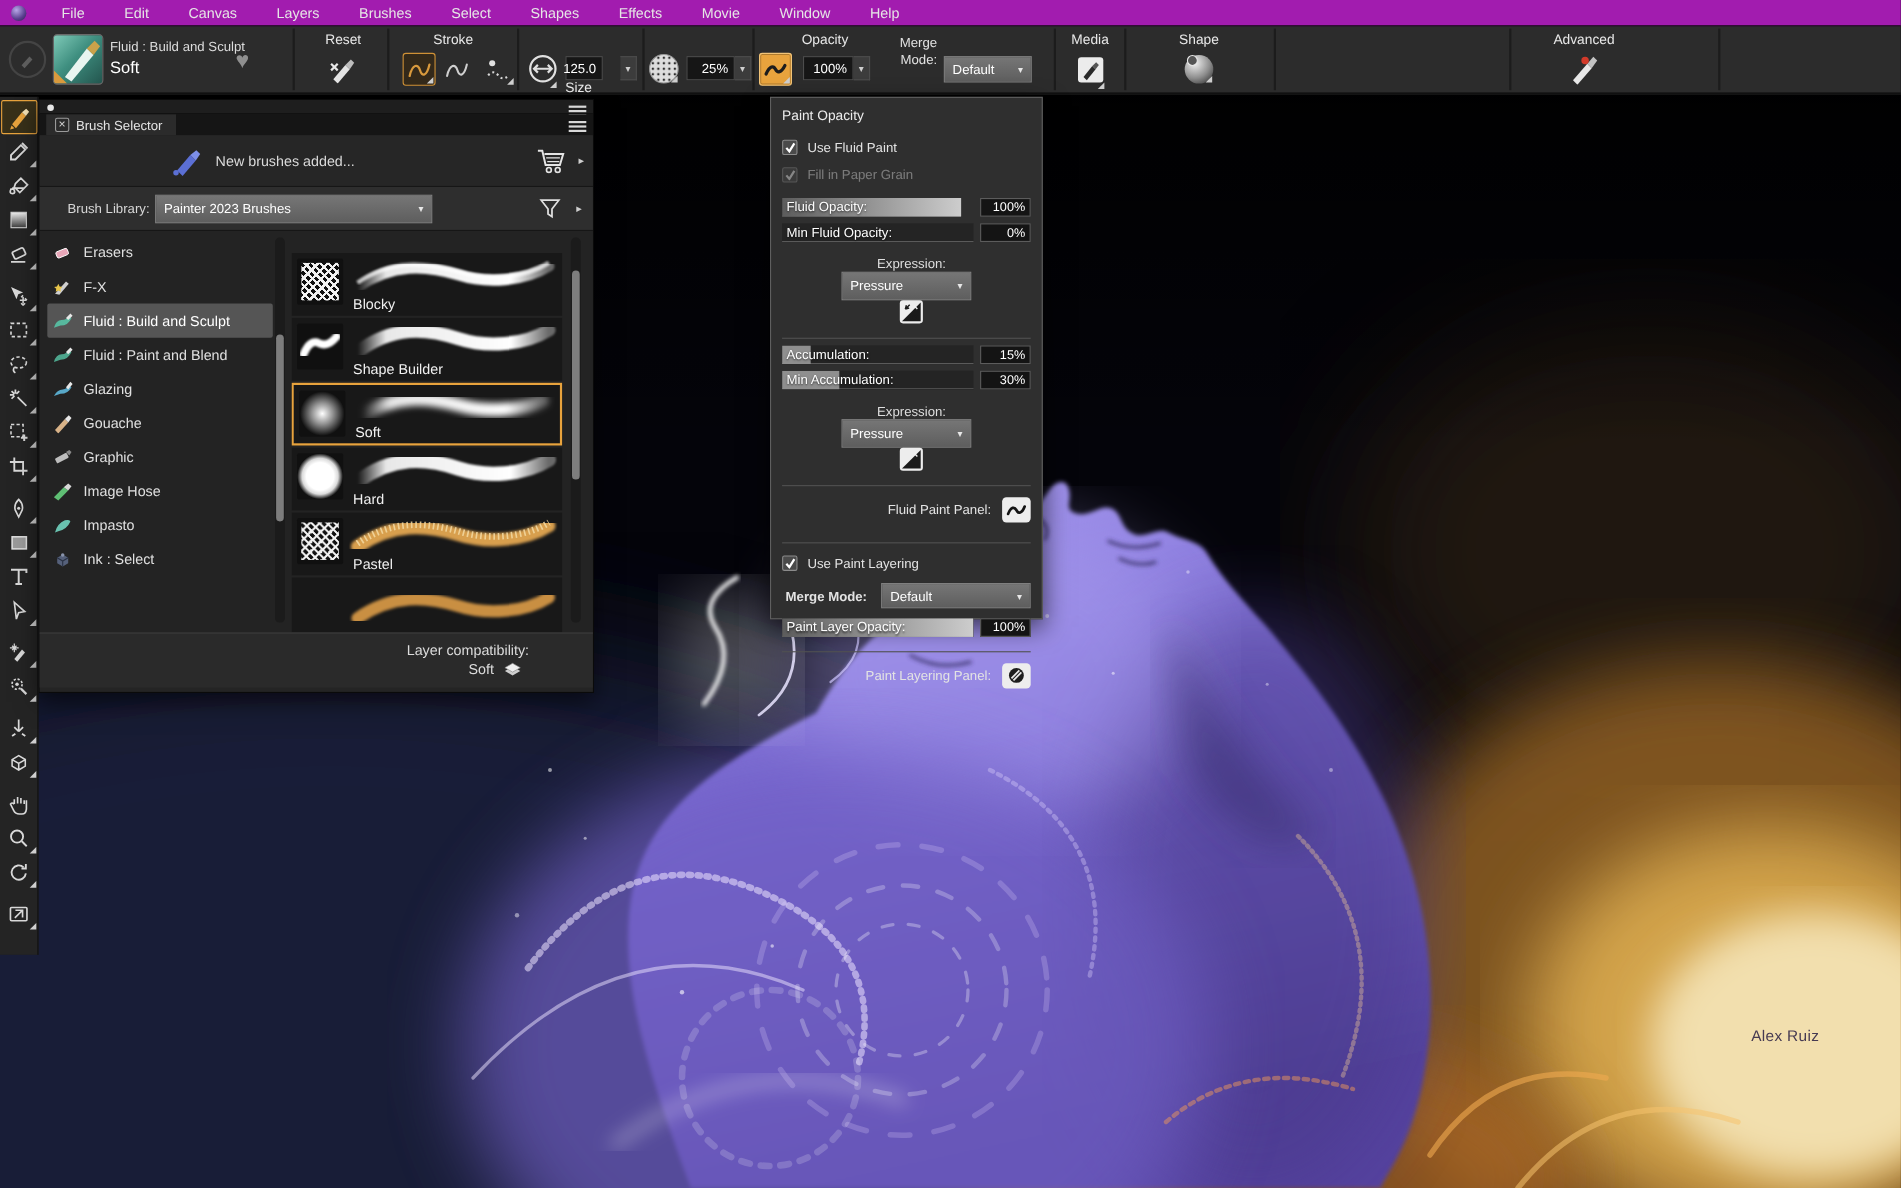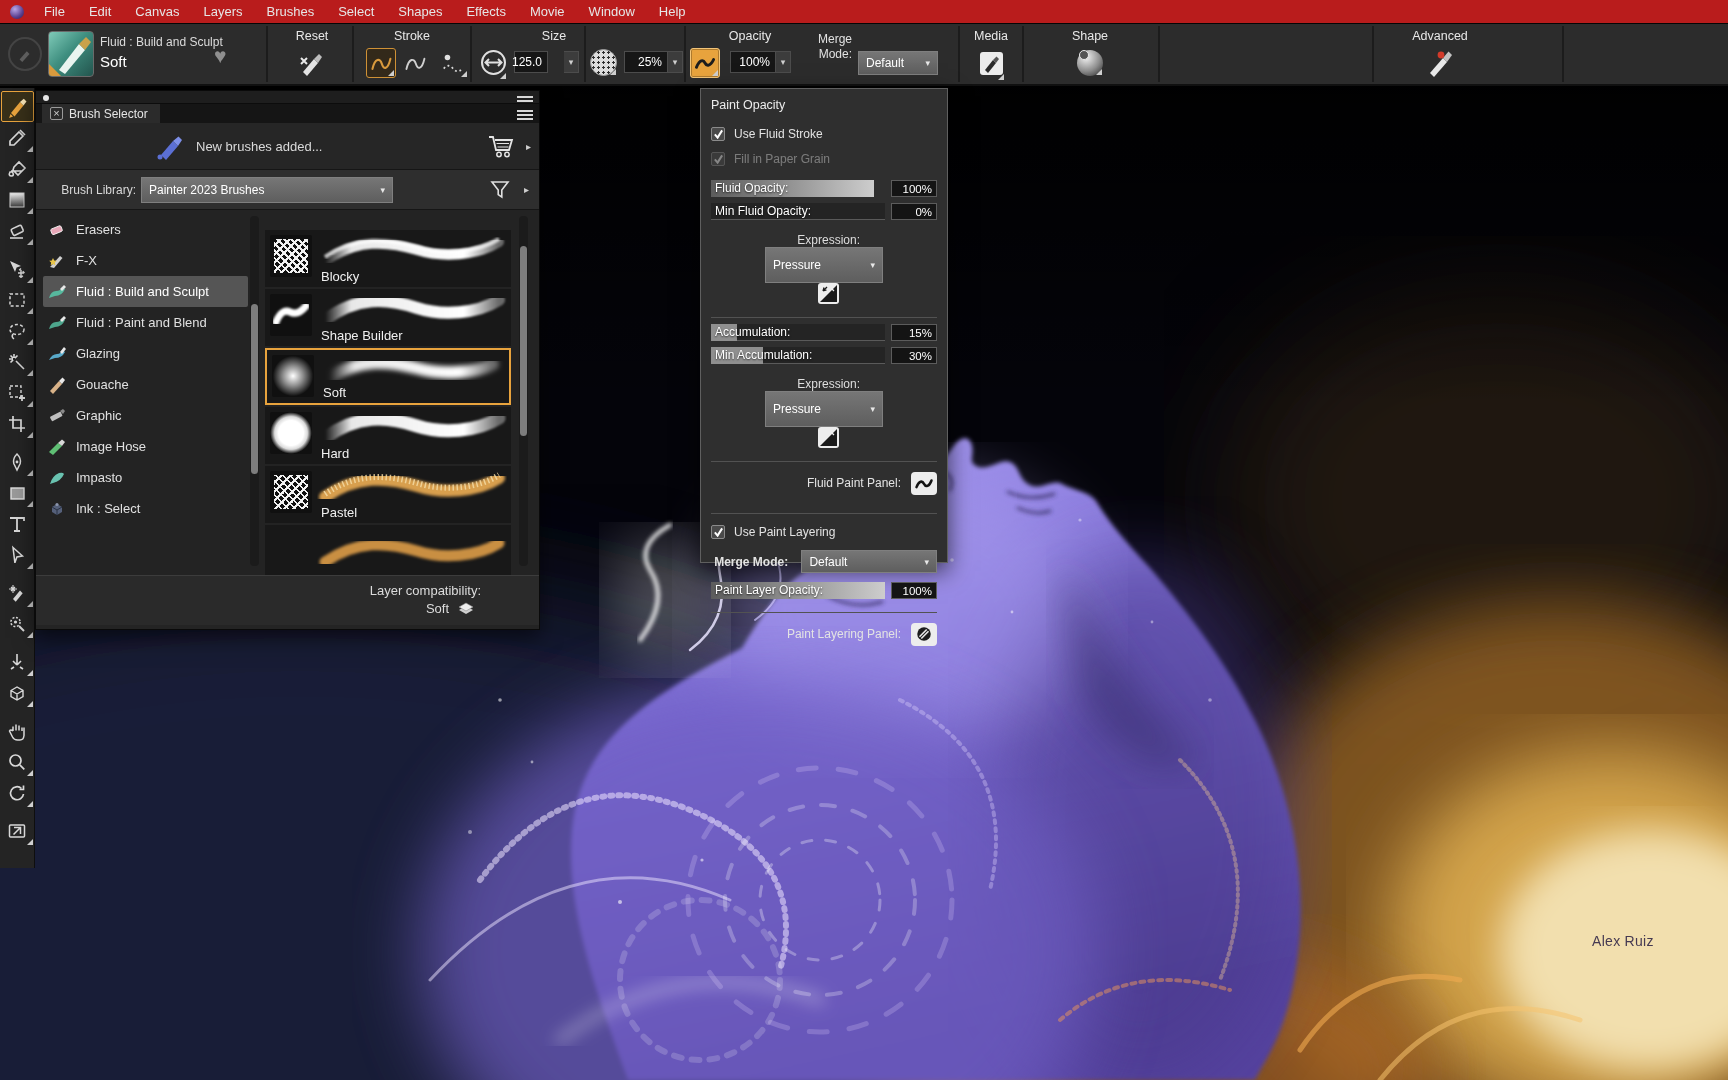--- a/index.html
+++ b/index.html
@@ -5,22 +5,22 @@
   * { margin:0; padding:0; box-sizing:border-box; }
   html,body { width:1728px; height:1080px; overflow:hidden; background:#000;
     font-family:"Liberation Sans", sans-serif; -webkit-font-smoothing:antialiased; }
 
   
   #artwork { position:absolute; left:0; top:0; width:1728px; height:1080px; z-index:0; }
   #signature { position:absolute; left:1592px; top:933px; font-size:14px; color:#463a52;
     letter-spacing:.3px; z-index:2; }
 
   
-  #menubar { position:absolute; left:0; top:0; width:1728px; height:24px; background:#b91c1c;
-    display:flex; align-items:center; gap:0; z-index:40; border-bottom:1px solid #050505; }
+  #menubar { position:absolute; left:0; top:0; width:1728px; height:24px; background:#a21caf;
+    display:flex; align-items:center; gap:12px; z-index:40; border-bottom:1px solid #050505; }
   #menubar .logo { width:14px; height:14px; border-radius:50%;
     background:radial-gradient(circle at 35% 30%, #b9a6e8, #5a3f8f 60%, #2c1f4a); margin:0 8px 0 10px; }
   .menu-item { color:#e6e6e6; font-size:13px; padding:3px 12px; cursor:default; }
 
   
   #propbar { position:absolute; left:0; top:24px; width:1728px; height:62px; background:#2c2c2c;
     z-index:40; border-bottom:2px solid #101010; }
   .pb-div { position:absolute; top:2px; bottom:2px; width:2px; background:#1c1c1c; }
   .pb-label { position:absolute; top:5px; font-size:12.5px; color:#e8e8e8; text-align:center; }
   .pb-ic { position:absolute; top:26px; }
@@ -114,21 +114,21 @@
   .cb-box { width:14px; height:14px; background:#4a4a4a; border:1px solid #8b8b8b; border-radius:2px;
     display:flex; align-items:center; justify-content:center; }
   .sl-row { display:flex; align-items:center; margin-top:6px; }
   .sl-track { position:relative; flex:1; height:17px; background:#242424; box-shadow:inset 0 -1px 0 #5a5a5a; overflow:hidden; }
   .sl-fill { position:absolute; left:0; top:0; bottom:0; background:linear-gradient(90deg,#5c5c5c,#cdcdcd); }
   .sl-label { position:absolute; left:4px; top:1px; color:#fff; font-size:12px; text-shadow:0 1px 2px rgba(0,0,0,.7); }
   .sl-val { width:46px; height:17px; margin-left:6px; background:#141414; border:1px solid #5c5c5c; color:#fff;
     font-size:11.5px; display:flex; align-items:center; justify-content:flex-end; padding-right:4px; }
   .expr-row { display:flex; align-items:center; margin-top:13px;flex-direction:column; }
   .expr-row .elbl { width:78px; text-align:right; margin-right:6px; color:#dedede; }
-  .expr-row .dd { width:118px; height:36px; }
+  .expr-row .dd { width:118px; height:26px; }
   .expr-ic { width:21px; height:21px; margin-left:8px; background:#ededed; border-radius:3px; position:relative; overflow:hidden; }
   .op-hr { border:none; border-top:1px solid #525252; margin:13px 0 4px 0; }
   .link-row { display:flex; align-items:center; justify-content:flex-end; gap:10px; height:34px; }
   .wbtn { width:26px; height:23px; background:#ededed; border-radius:4px; display:flex; align-items:center; justify-content:center; }
   .mm-row { display:flex; align-items:center; margin-top:9px; }
   .mm-row .mlbl { width:86px; text-align:center; margin-right:10px;font-weight:bold; }
   .mm-row .dd { width:144px; height:23px; }
 </style>
 </head>
 <body>
@@ -292,21 +292,21 @@
       </svg>
   </div>
   <div class="sq-btn flyout" style="left:438px;">
     <svg width="26" height="24" viewBox="0 0 28 26">
         <circle cx="8" cy="7" r="3" fill="#e0e0e0"></circle>
         <path d="M4 19 q5 -6 10 0 q5 6 10 0" fill="none" stroke="#d8d8d8" stroke-width="2" stroke-dasharray="2 3"></path>
       </svg>
   </div>
   <div class="pb-div" style="left:470px;"></div>
 
-  <div class="pb-label" style="left:502px; width:104px;">Size</div>
+  <div class="pb-label" style="left:474px; width:104px;margin-top:44px;">Size</div>
   <div class="pb-ic flyout" style="left:480px; top:25px;">
     <svg width="27" height="27" viewBox="0 0 27 27">
         <circle cx="13.5" cy="13.5" r="11.5" fill="none" stroke="#e0e0e0" stroke-width="2"></circle>
         <path d="M6 13.5 h15 M9 10 l-3.5 3.5 3.5 3.5 M18 10 l3.5 3.5 -3.5 3.5" stroke="#e0e0e0" stroke-width="2" fill="none"></path>
       </svg>
   </div>
   <div class="valbox" style="left:514px; width:34px;">125.0</div>
   <div class="valbtn" style="left:564px;">▾</div>
   <div class="pb-div" style="left:584px;"></div>
 
@@ -718,21 +718,21 @@
 
 <div id="opacity-panel">
   <div class="op-title">Paint Opacity</div>
 
   <div class="cb-row">
     <span class="cb-box">
         <svg width="11" height="10" viewBox="0 0 12 11">
           <path d="M2 6 l3 3.5 5-8" stroke="#fff" stroke-width="2.2" fill="none"></path>
         </svg>
       </span>
-    <span>Use Fluid Stroke</span>
+    <span>Use Fluid Paint</span>
   </div>
   <div class="cb-row dim">
     <span class="cb-box">
         <svg width="11" height="10" viewBox="0 0 12 11">
           <path d="M2 6 l3 3.5 5-8" stroke="#fff" stroke-width="2.2" fill="none"></path>
         </svg>
       </span>
     <span>Fill in Paper Grain</span>
   </div>
 

